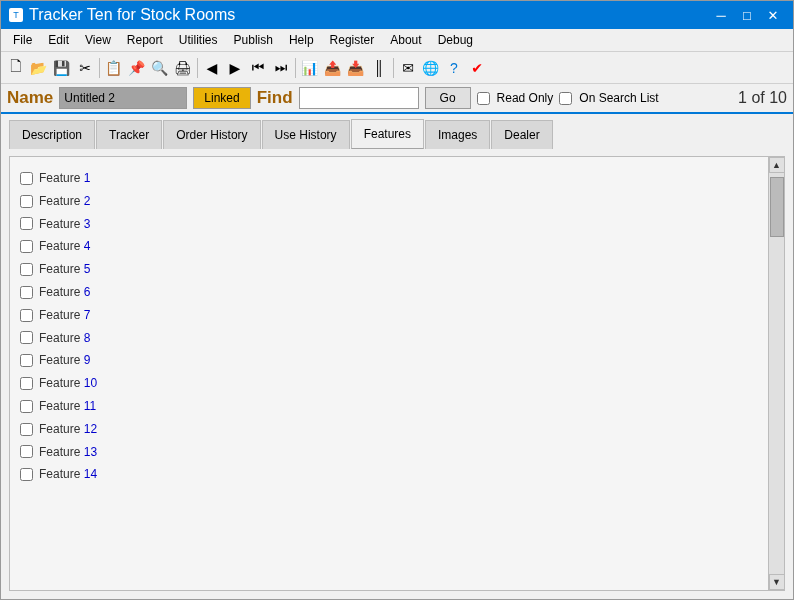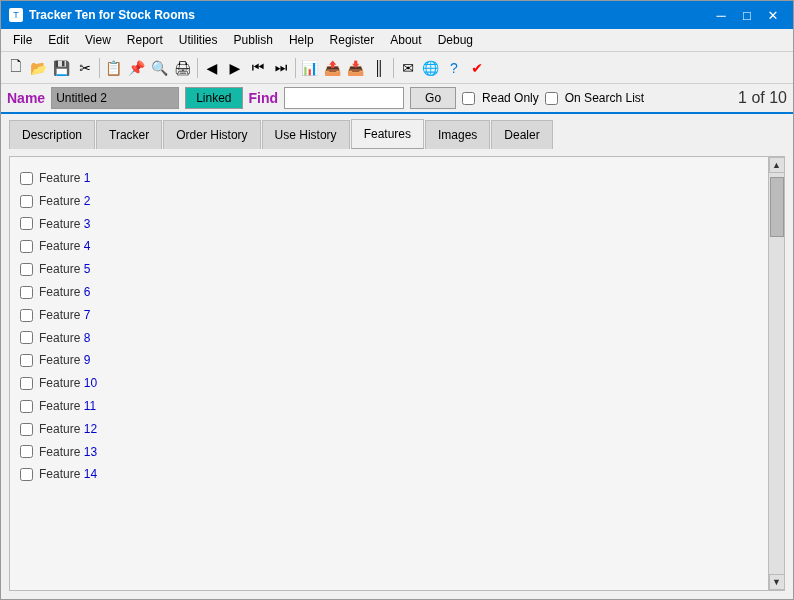--- a/index.html
+++ b/index.html
@@ -39,22 +39,22 @@
       height: 14px;
       background: #fff;
       border-radius: 2px;
       display: flex;
       align-items: center;
       justify-content: center;
       font-size: 9px;
       color: #0078d7;
     }
     .title-bar-text {
-      font-size: 12px;
-      font-weight: bold;
+      font-size: 16px;
+      font-weight: normal;
     }
     .title-bar-controls {
       display: flex;
       gap: 2px;
     }
     .title-btn {
       width: 24px;
       height: 20px;
       background: transparent;
       border: none;
@@ -111,37 +111,37 @@
     .record-bar {
       background: #f0f0f0;
       display: flex;
       align-items: center;
       padding: 3px 6px;
       gap: 6px;
       flex-shrink: 0;
       border-bottom: 2px solid #0078d7;
     }
     .record-label {
-      font-size: 14px;
+      font-size: 17px;
       font-weight: bold;
-      color: #a21caf;
+      color: #a16207;
     }
     .record-name-input {
       width: 128px;
       height: 22px;
       border: 1px solid #999;
       padding: 1px 4px;
       font-size: 12px;
       background: #a3a3a3;
     }
     .record-btn {
       height: 22px;
       padding: 0 10px;
       border: 1px solid #999;
-      background: #14b8a6;
+      background: #eab308;
       cursor: pointer;
       font-size: 12px;
     }
     .find-input {
       width: 120px;
       height: 22px;
       border: 1px solid #999;
       padding: 1px 4px;
       font-size: 12px;
     }

